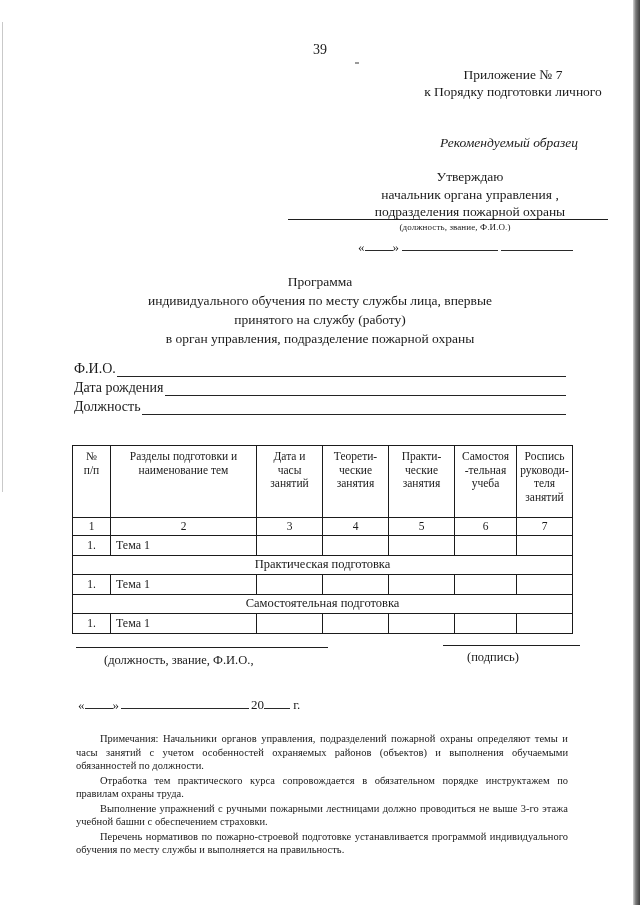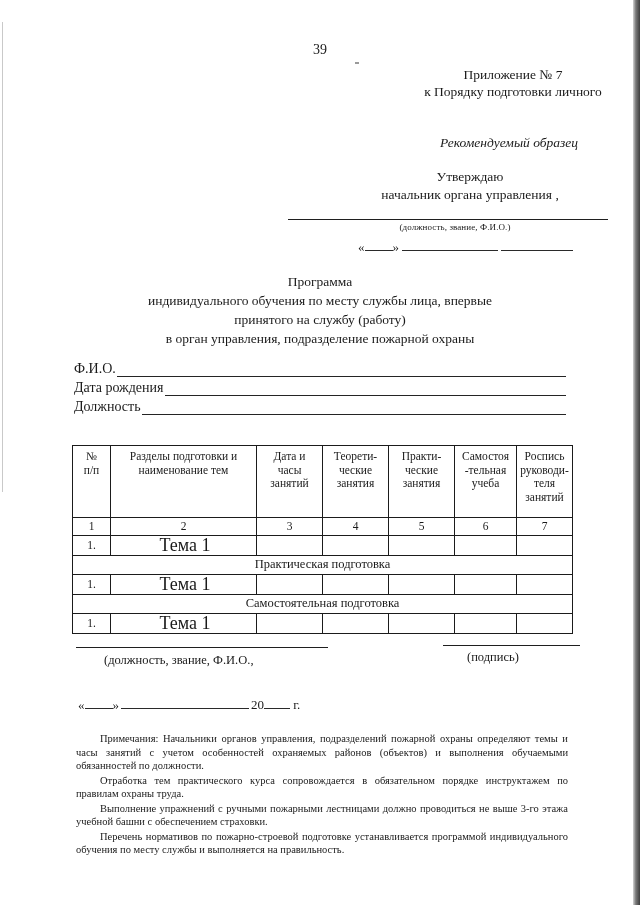--- a/index.html
+++ b/index.html
@@ -164,21 +164,21 @@
     font-weight: normal;
     line-height: 13.5px;
   }
   .tbl thead td { height: 66px; vertical-align: top; padding-top: 4px; }
   .tbl .numrow td { height: 15px; }
   .tbl .section td {
     height: 16px;
     font-size: 12.5px;
   }
   .tbl .datarow td { height: 17px; }
-  .tbl .c-theme { text-align: center; padding-left: 5px; font-size: 18px; }
+  .tbl .c-theme { text-align: left; padding-left: 5px; font-size: 12px; }
   .col1 { width: 38px; }
   .col2 { width: 146px; }
   .col3 { width: 66px; }
   .col4 { width: 66px; }
   .col5 { width: 66px; }
   .col6 { width: 62px; }
   .col7 { width: 56px; }
 
   
   .sig-rule-left {
@@ -246,20 +246,21 @@
   <div class="appendix-block">
     <div class="ln">Приложение № 7</div>
     <div class="ln">к Порядку подготовки личного</div>
   </div>
 
   <div class="sample-note">Рекомендуемый образец</div>
 
   <div class="approve-block">
     <div>Утверждаю</div>
     <div>начальник органа управления ,</div>
+    <div>подразделения пожарной охраны</div>
   </div>
   <div class="approve-rule"></div>
   <div class="approve-caption">(должность, звание, Ф.И.О.)</div>
   <div class="approve-date">
     <span>«</span><span class="u-short"></span><span>»</span><span class="u-mid"></span><span class="u-mid2"></span>
   </div>
 
   <div class="program-title">
     <div>Программа</div>
     <div>индивидуального обучения по месту службы лица, впервые</div>

